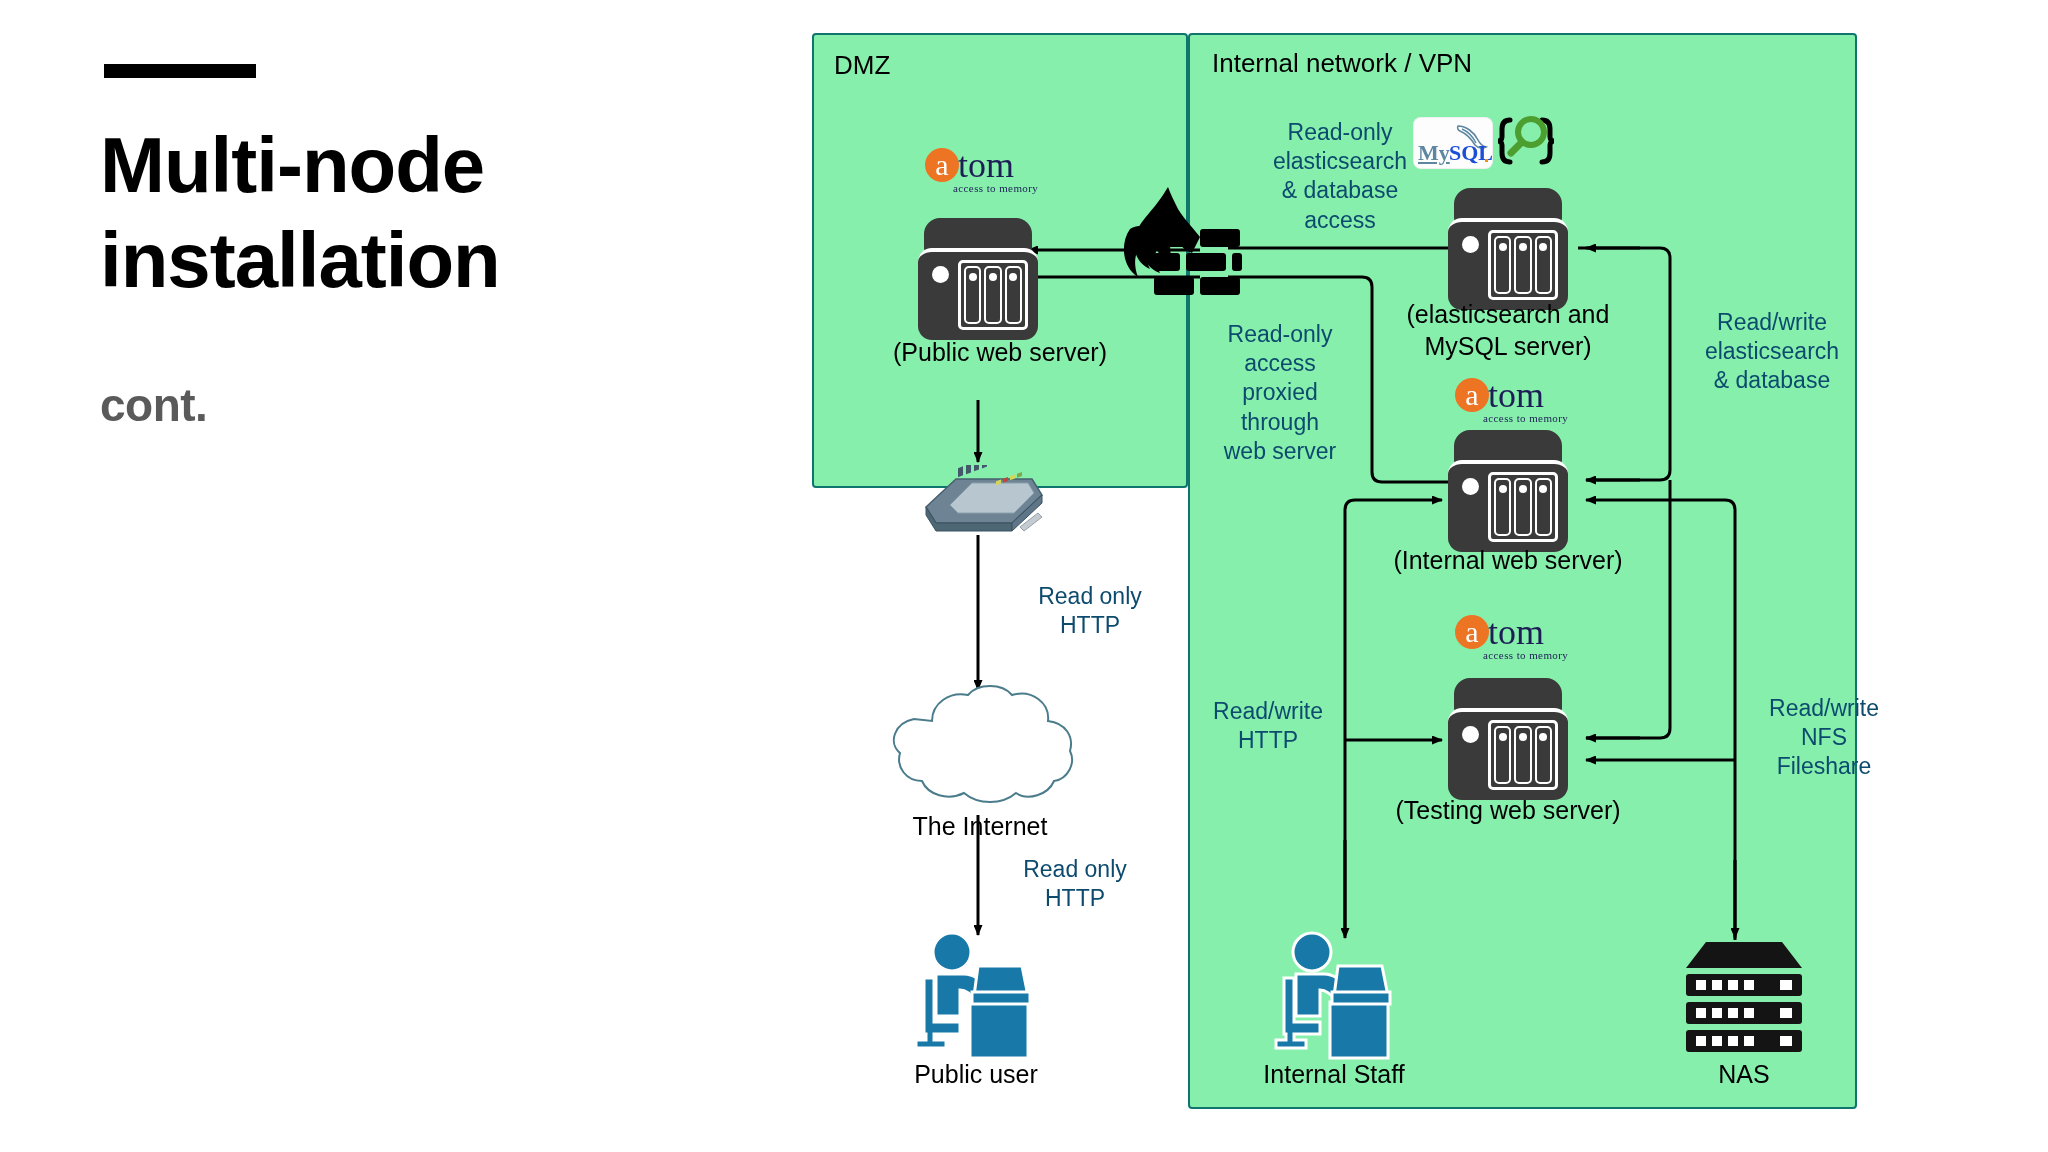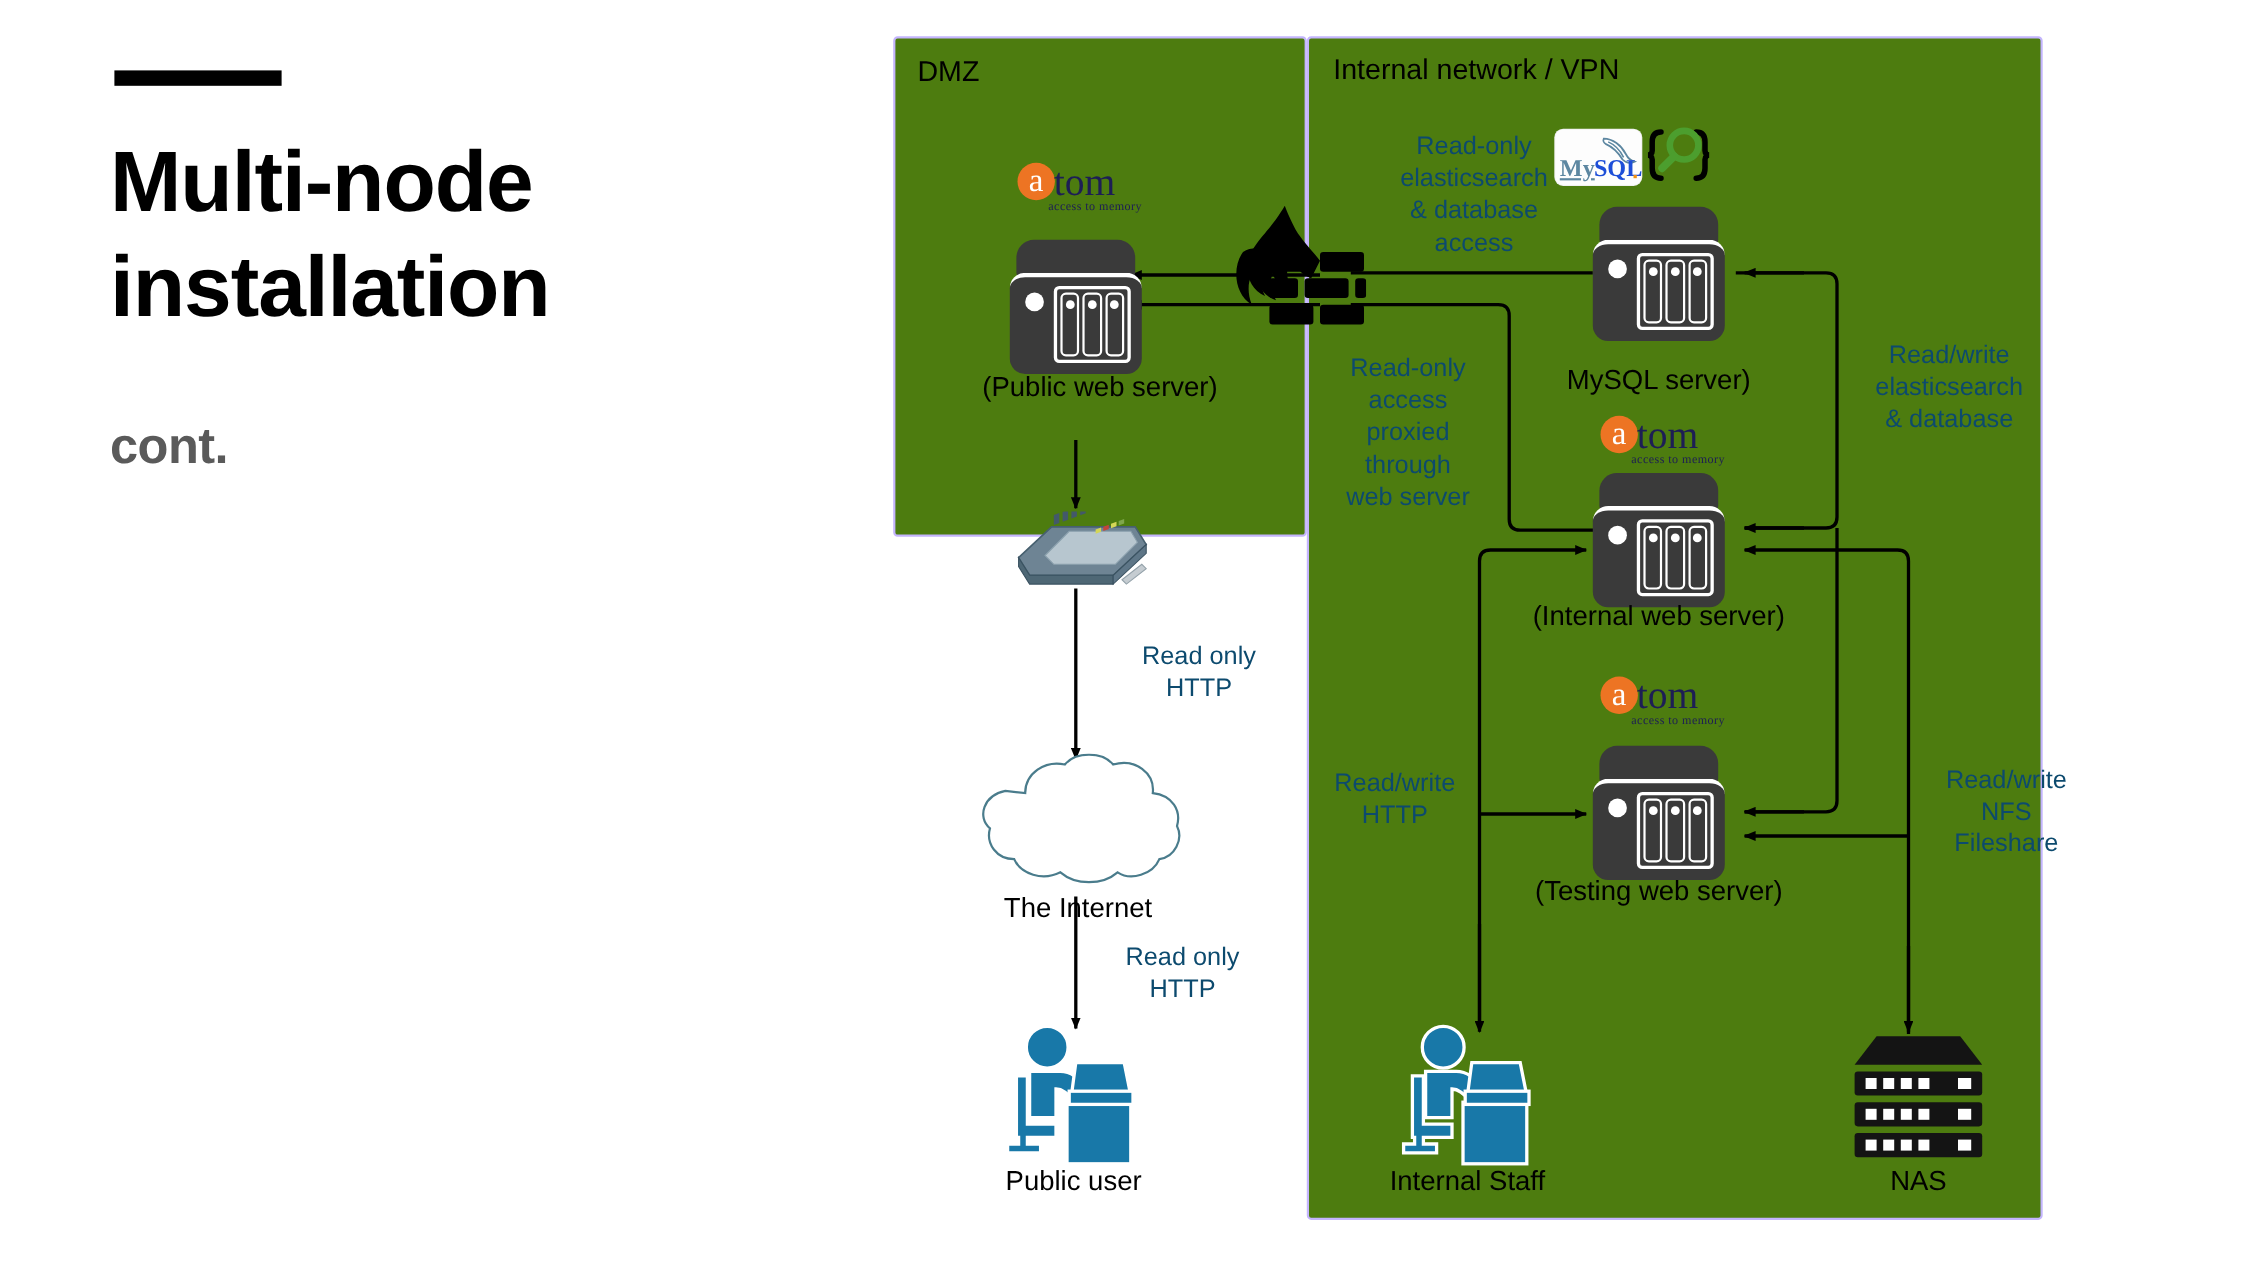--- a/index.html
+++ b/index.html
@@ -23,23 +23,23 @@
     letter-spacing:-1px;
   }
   #page-subtitle{
     position:absolute;left:100px;top:378px;width:640px;
     font-size:46px;font-weight:bold;color:#5a5a5a;letter-spacing:-0.5px;
   }
 
   
   .zone{
     position:absolute;
-    border:2px solid #c4b5fd;
+    border:2px solid #0f766e;
     border-radius:4px;
-    background:#4d7c0f;
+    background:#86efac;
     box-sizing:border-box;
   }
   #zone-dmz{left:812px;top:33px;width:376px;height:455px;}
   #zone-internal{left:1188px;top:33px;width:669px;height:1076px;}
   .zone-label{
     position:absolute;font-size:26px;color:#000;white-space:nowrap;
   }
   #zone-dmz-label{left:20px;top:15px;}
   #zone-internal-label{left:22px;top:13px;}
 
@@ -322,20 +322,21 @@
     <div class="cap"></div>
     <div class="body">
       <div class="led"></div>
       <div class="bays">
         <div class="bay"></div>
           <div class="bay"></div>
           <div class="bay"></div>
       </div>
     </div>
   </div>
+  <div class="caption" style="left:1338px;top:300px;width:340px;">(elasticsearch and</div>
   <div class="caption" style="left:1338px;top:332px;width:340px;">MySQL server)</div>
 
   <div class="dtext" style="left:1206px;top:320px;width:148px;">Read-only
 access
 proxied
 through
 web server</div>
 
   <div class="dtext" style="left:1682px;top:308px;width:180px;">Read/write
 elasticsearch

